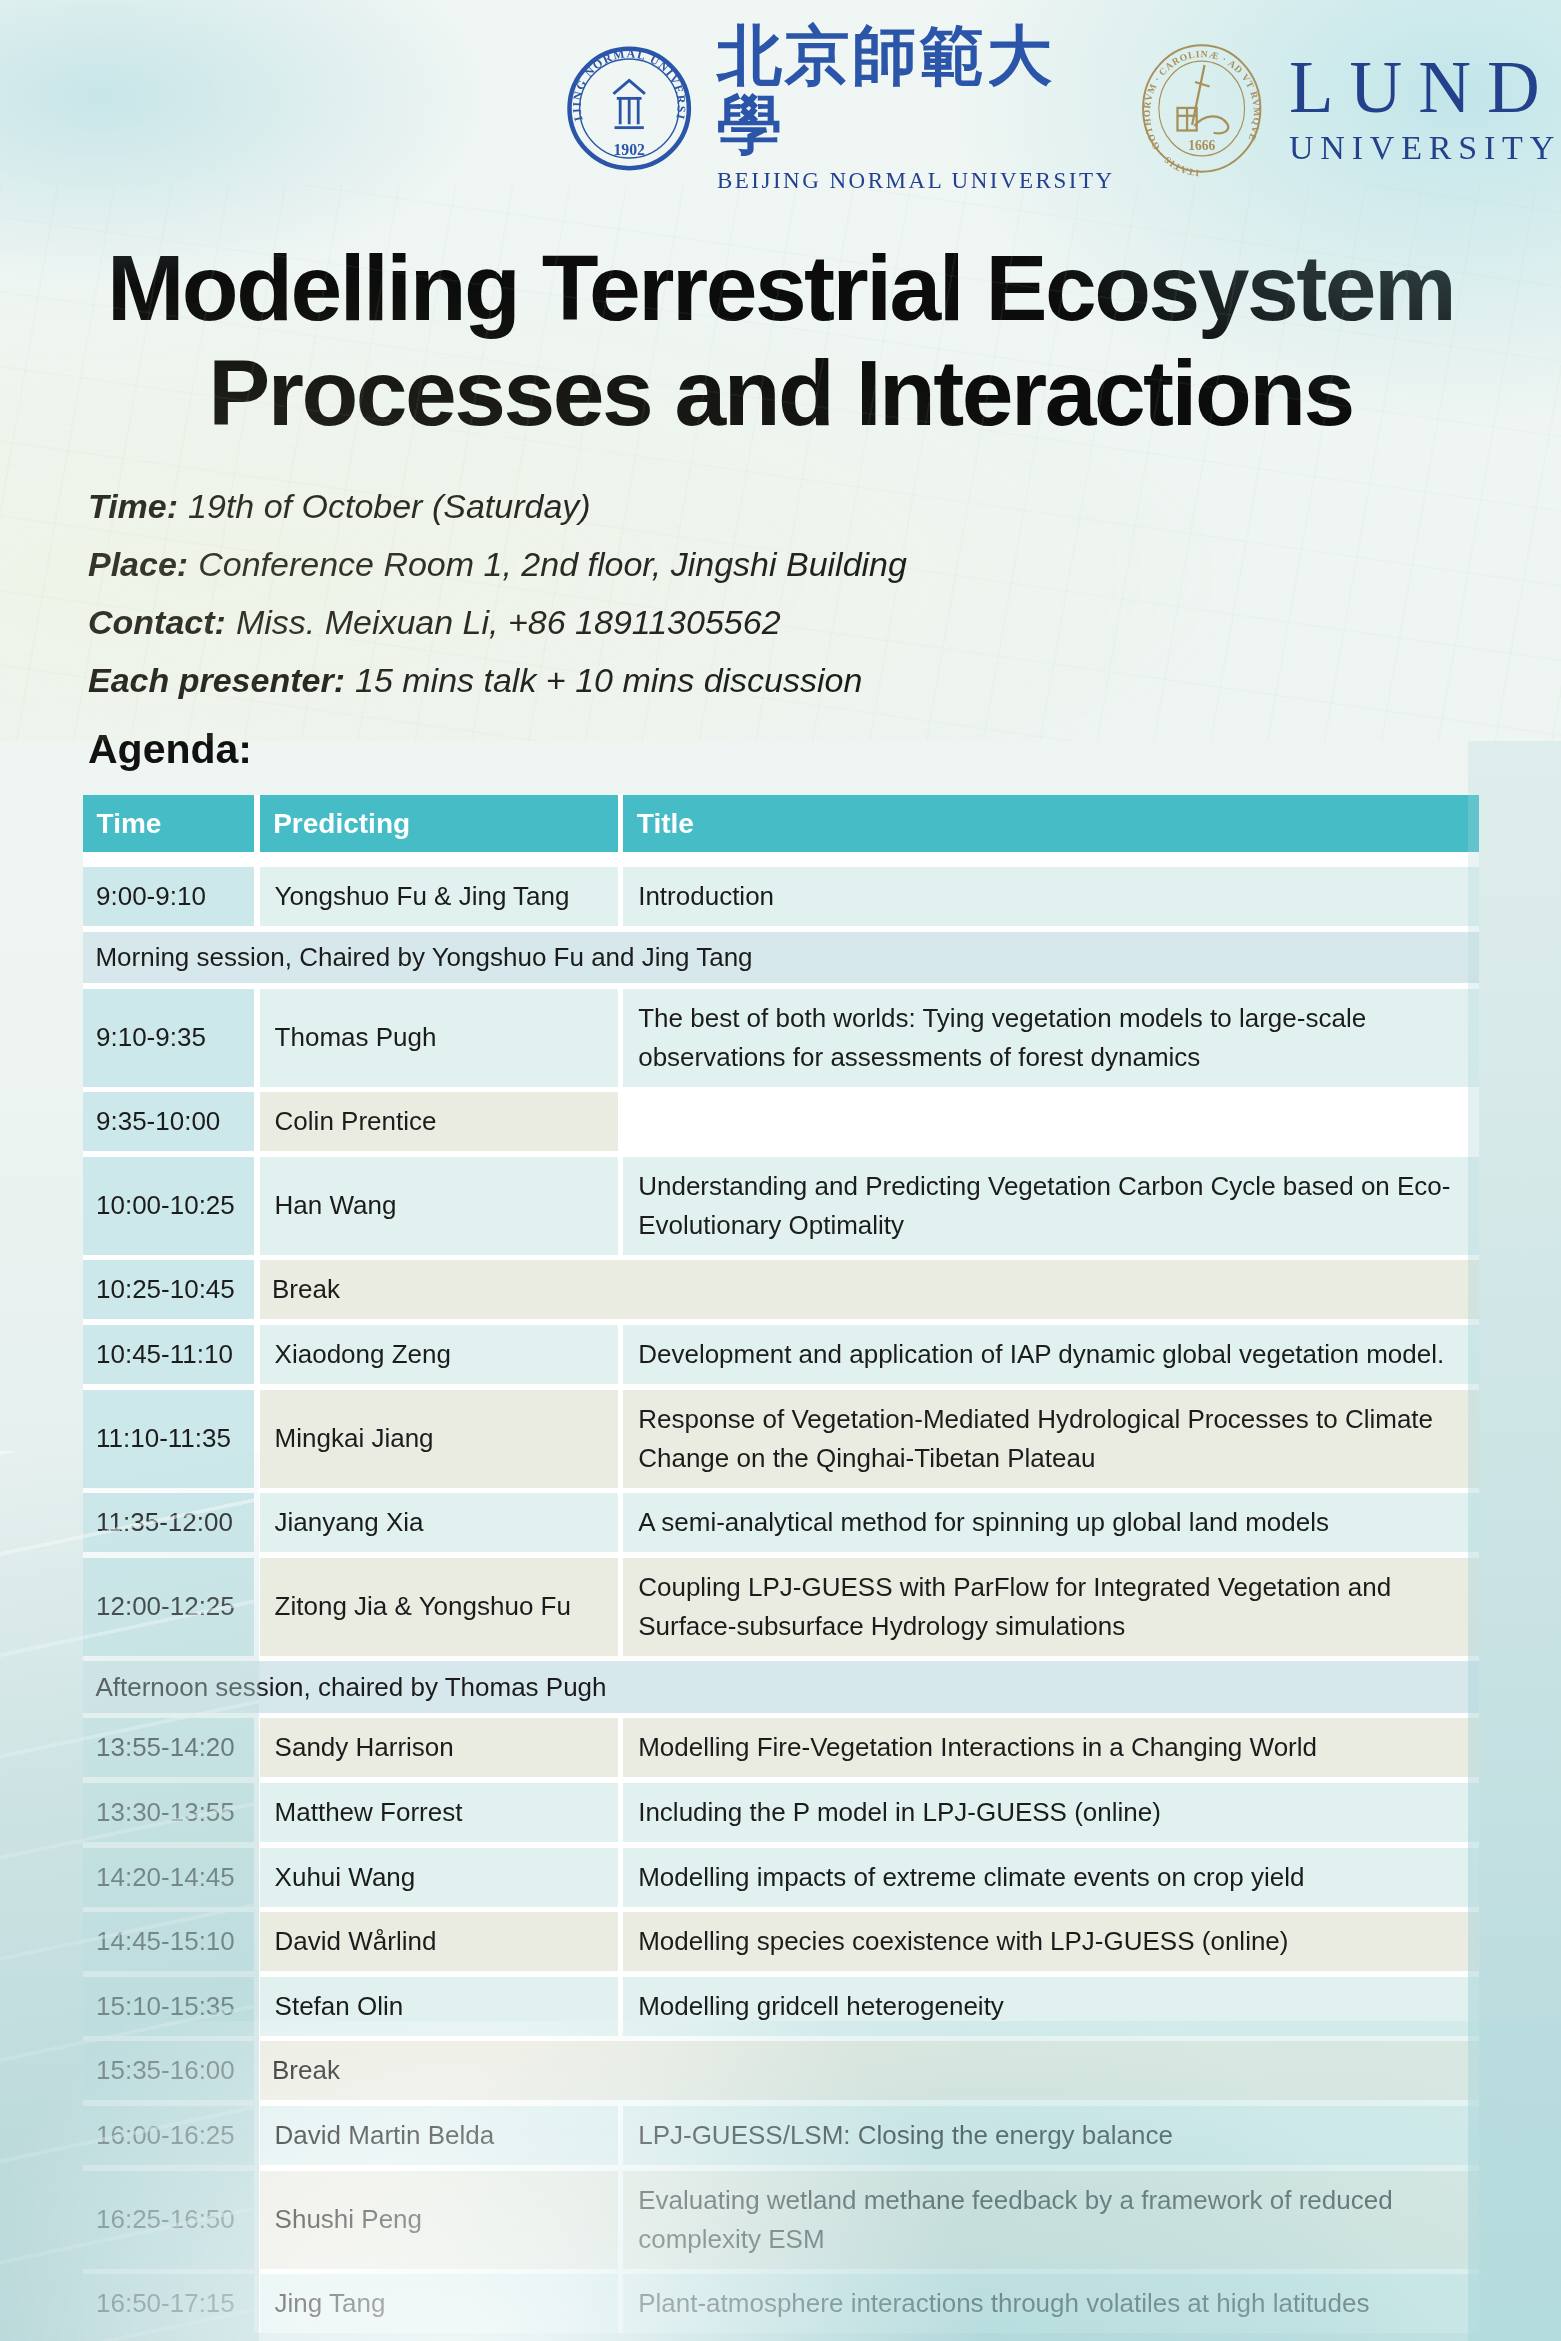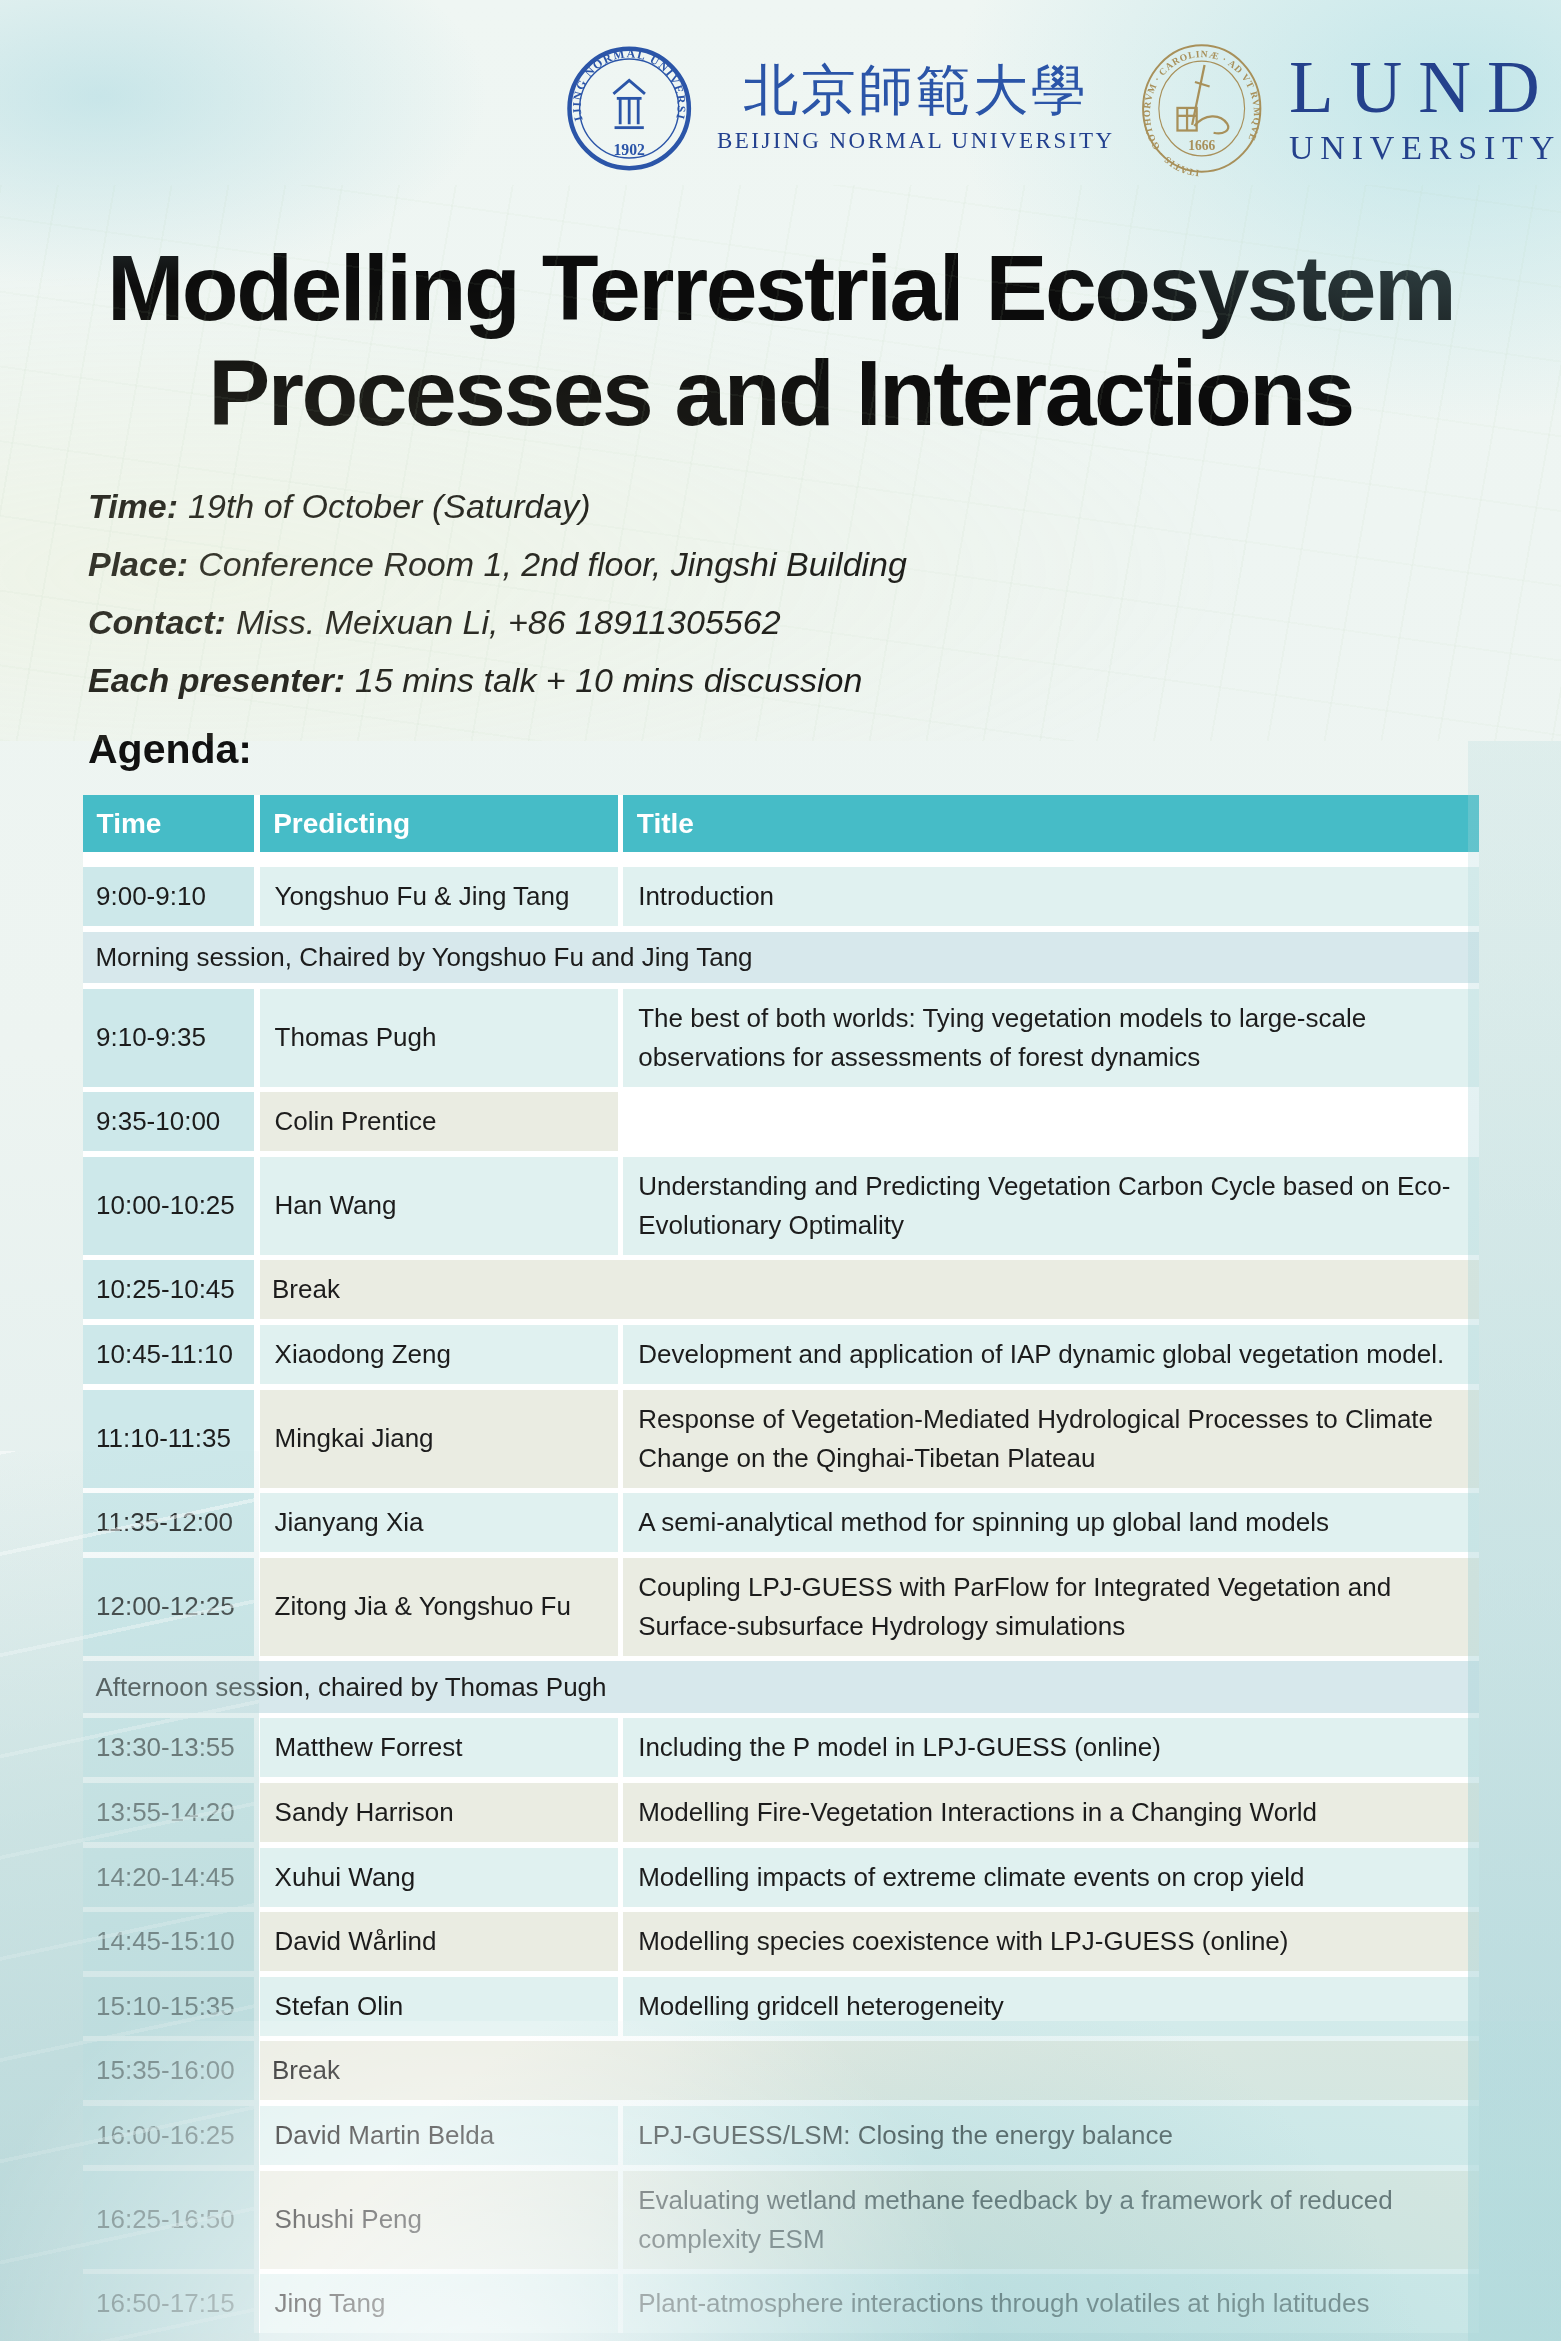--- a/index.html
+++ b/index.html
@@ -32,21 +32,21 @@
     background:linear-gradient(180deg,rgba(176,216,219,.25) 0%,rgba(164,209,213,.6) 100%);}
   .bg-bottom{left:0;bottom:0;width:1561px;height:321px;
     background:
       radial-gradient(circle at 30% 120%,rgba(255,255,255,.8) 0%,rgba(255,255,255,0) 45%),
       radial-gradient(circle at 55% 160%,rgba(157,205,209,.7) 0%,rgba(157,205,209,0) 60%),
       radial-gradient(circle at 85% 130%,rgba(180,221,222,.7) 0%,rgba(180,221,222,0) 55%);}
   
   .logos-row{position:relative;display:flex;align-items:center;gap:23.5px;
     padding-left:565px;margin-top:34px;height:148px;}
   .bnu-text{display:flex;flex-direction:column;align-items:center;}
-  .bnu-cn{font-family:"DejaVu Sans",sans-serif;font-size:55px;font-weight:400;
+  .bnu-cn{font-family:"DejaVu Sans",sans-serif;font-size:65px;font-weight:700;
     color:var(--bnu);letter-spacing:2.5px;line-height:1.05;}
   .bnu-en{font-family:"Liberation Serif","DejaVu Serif",serif;font-size:23px;
     color:#23418f;letter-spacing:2.5px;margin-top:8.6px;white-space:nowrap;}
   .lund-wordmark{display:flex;flex-direction:column;align-items:flex-start;line-height:1;
     font-family:"Liberation Serif","DejaVu Serif",serif;color:var(--navy);}
   .lund-line1{font-size:73px;letter-spacing:16px;}
   .lund-line2{font-size:34px;letter-spacing:6.8px;margin-top:6.2px;}
   
   .main-title{margin-top:54px;text-align:center;font-weight:700;color:var(--ink);
     font-size:93px;line-height:1.13;letter-spacing:-2.5px;}
@@ -209,30 +209,30 @@
         <div class="cell c-title">A semi-analytical method for spinning up global land models</div>
       </div>
       <div class="row item beige">
         <div class="cell c-time">12:00-12:25</div>
         <div class="cell c-presenter">Zitong Jia &amp; Yongshuo Fu</div>
         <div class="cell c-title">Coupling LPJ-GUESS with ParFlow for Integrated Vegetation and Surface-subsurface Hydrology simulations</div>
       </div>
       <div class="row session">
         <div class="cell c-session">Afternoon session, chaired by Thomas Pugh</div>
       </div>
+      <div class="row item beige">
+        <div class="cell c-time">13:55-14:20</div>
+        <div class="cell c-presenter">Sandy Harrison</div>
+        <div class="cell c-title">Modelling Fire-Vegetation Interactions in a Changing World</div>
+      </div>
       <div class="row item cyan">
         <div class="cell c-time">13:30-13:55</div>
         <div class="cell c-presenter">Matthew Forrest</div>
         <div class="cell c-title">Including the P model in LPJ-GUESS (online)</div>
       </div>
-      <div class="row item beige">
-        <div class="cell c-time">13:55-14:20</div>
-        <div class="cell c-presenter">Sandy Harrison</div>
-        <div class="cell c-title">Modelling Fire-Vegetation Interactions in a Changing World</div>
-      </div>
       <div class="row item cyan">
         <div class="cell c-time">14:20-14:45</div>
         <div class="cell c-presenter">Xuhui Wang</div>
         <div class="cell c-title">Modelling impacts of extreme climate events on crop yield</div>
       </div>
       <div class="row item beige">
         <div class="cell c-time">14:45-15:10</div>
         <div class="cell c-presenter">David Wårlind</div>
         <div class="cell c-title">Modelling species coexistence with LPJ-GUESS (online)</div>
       </div>

